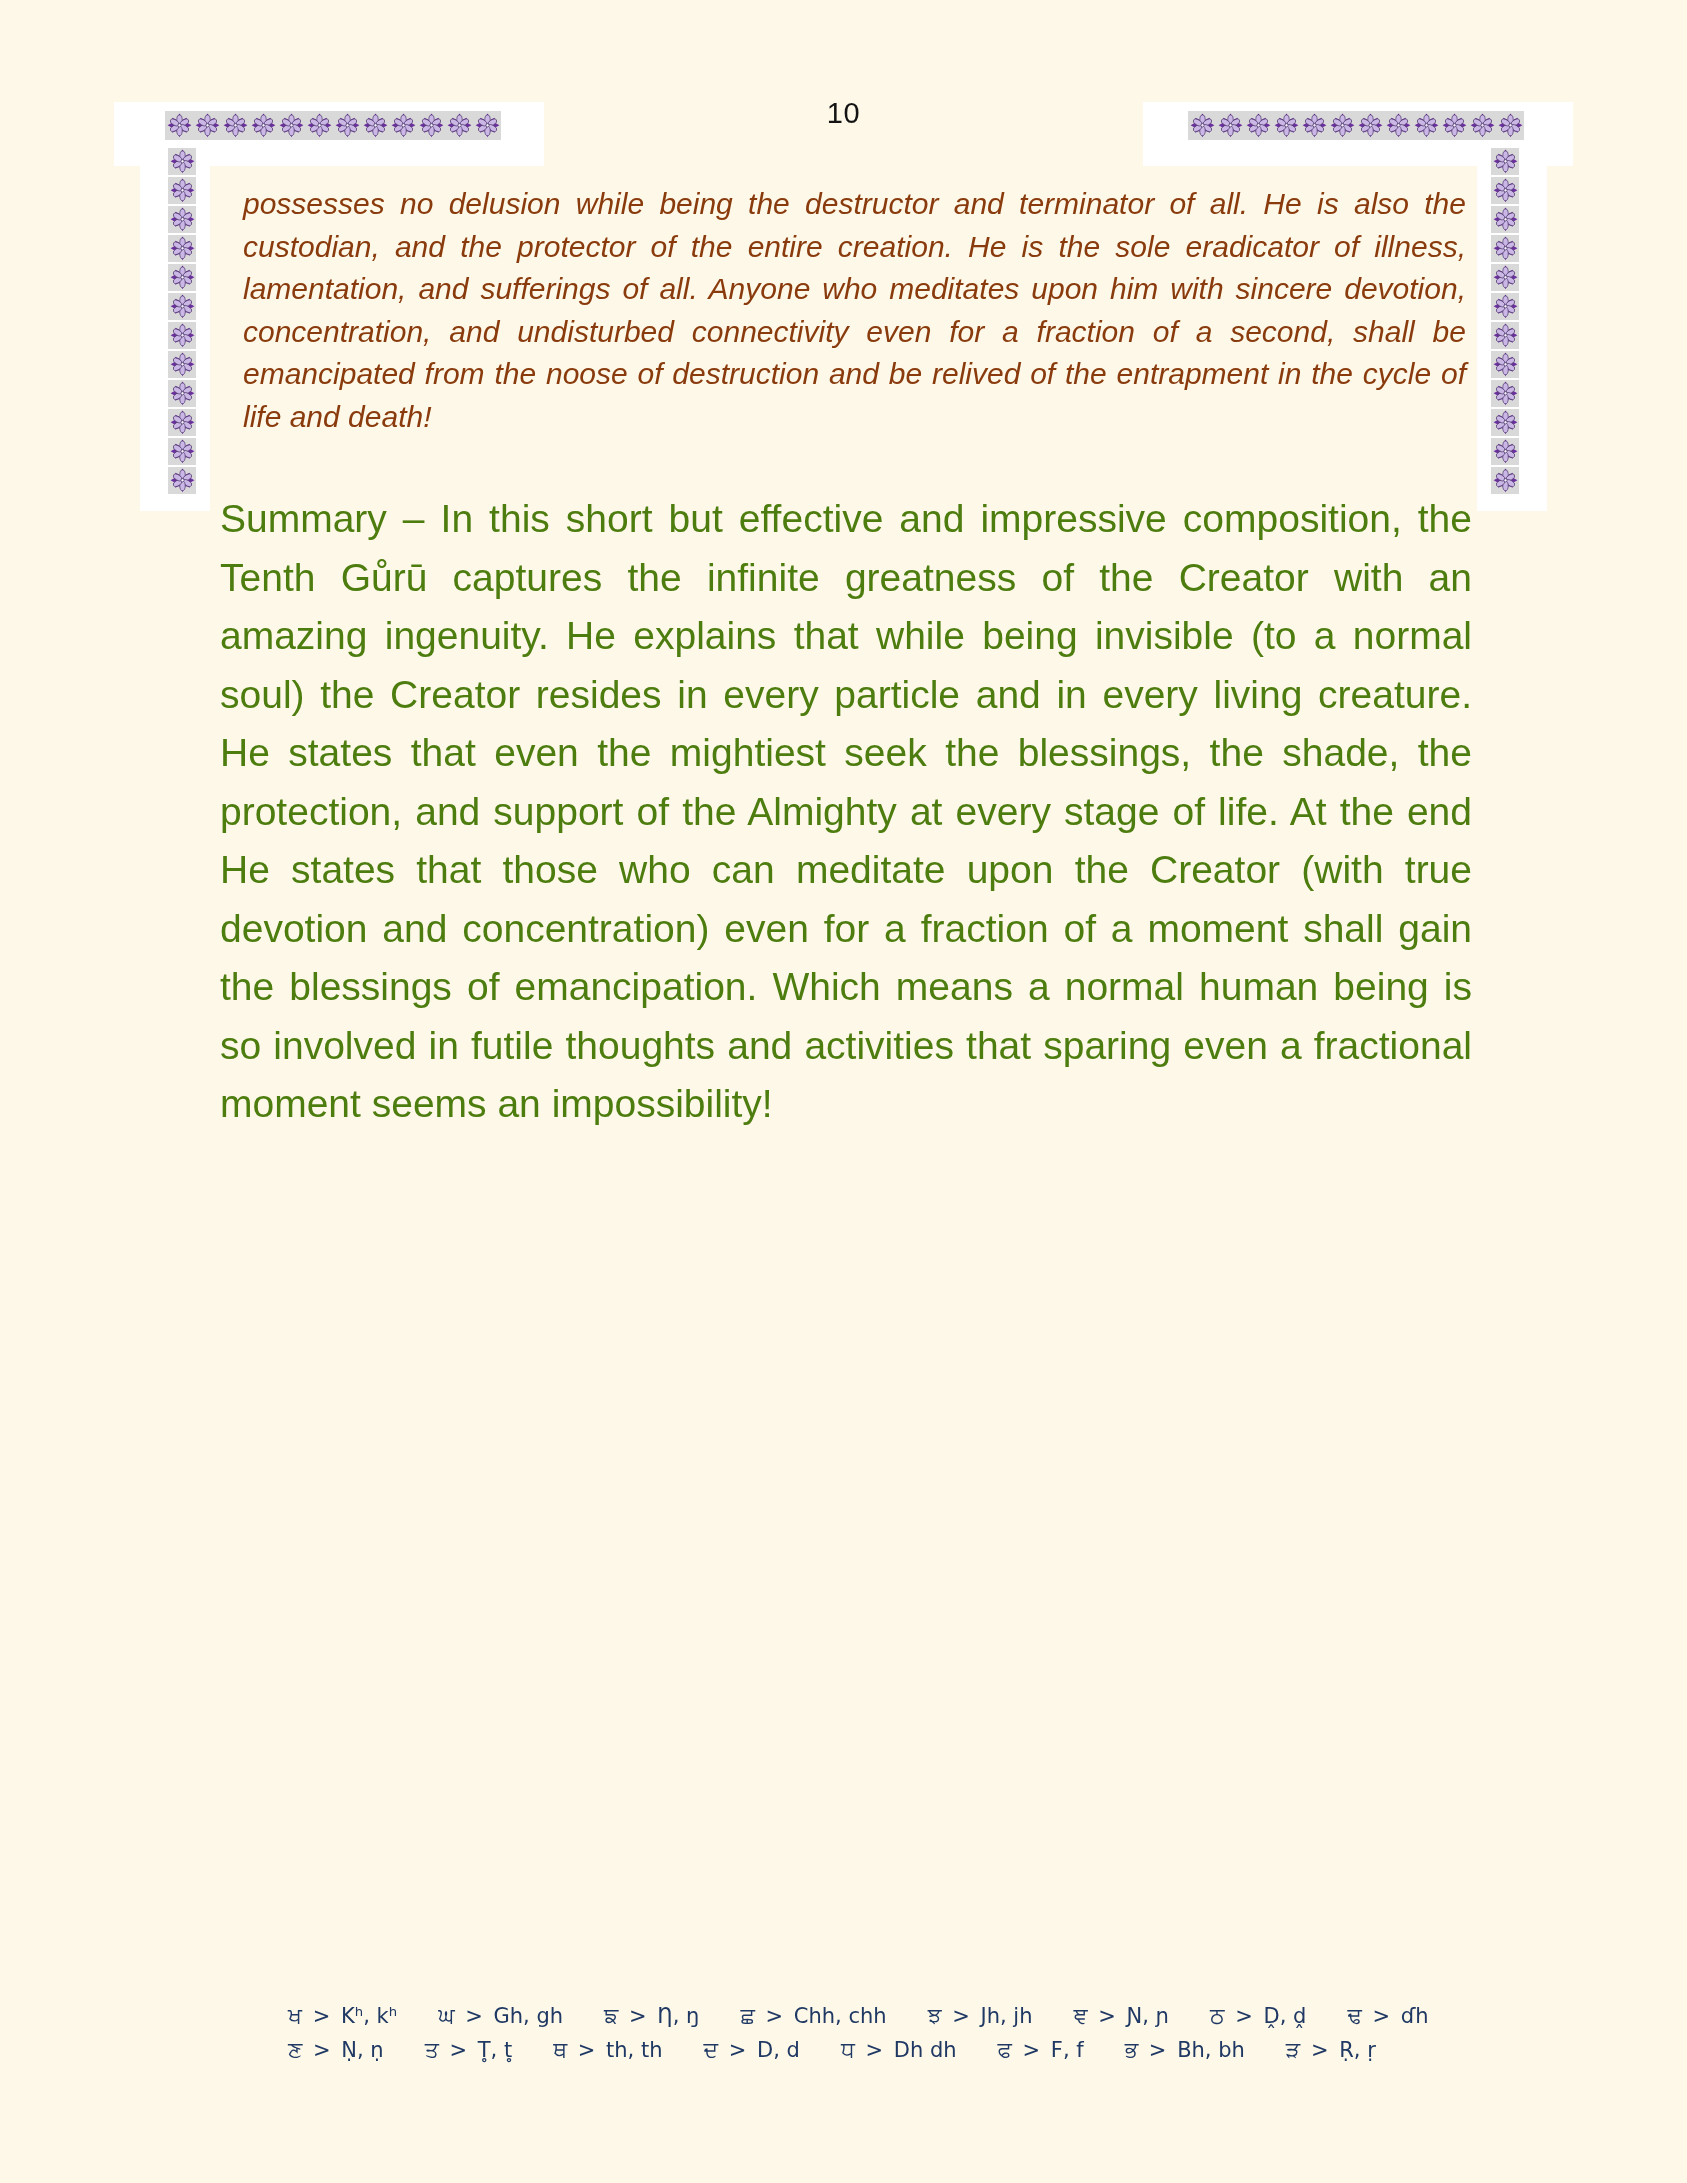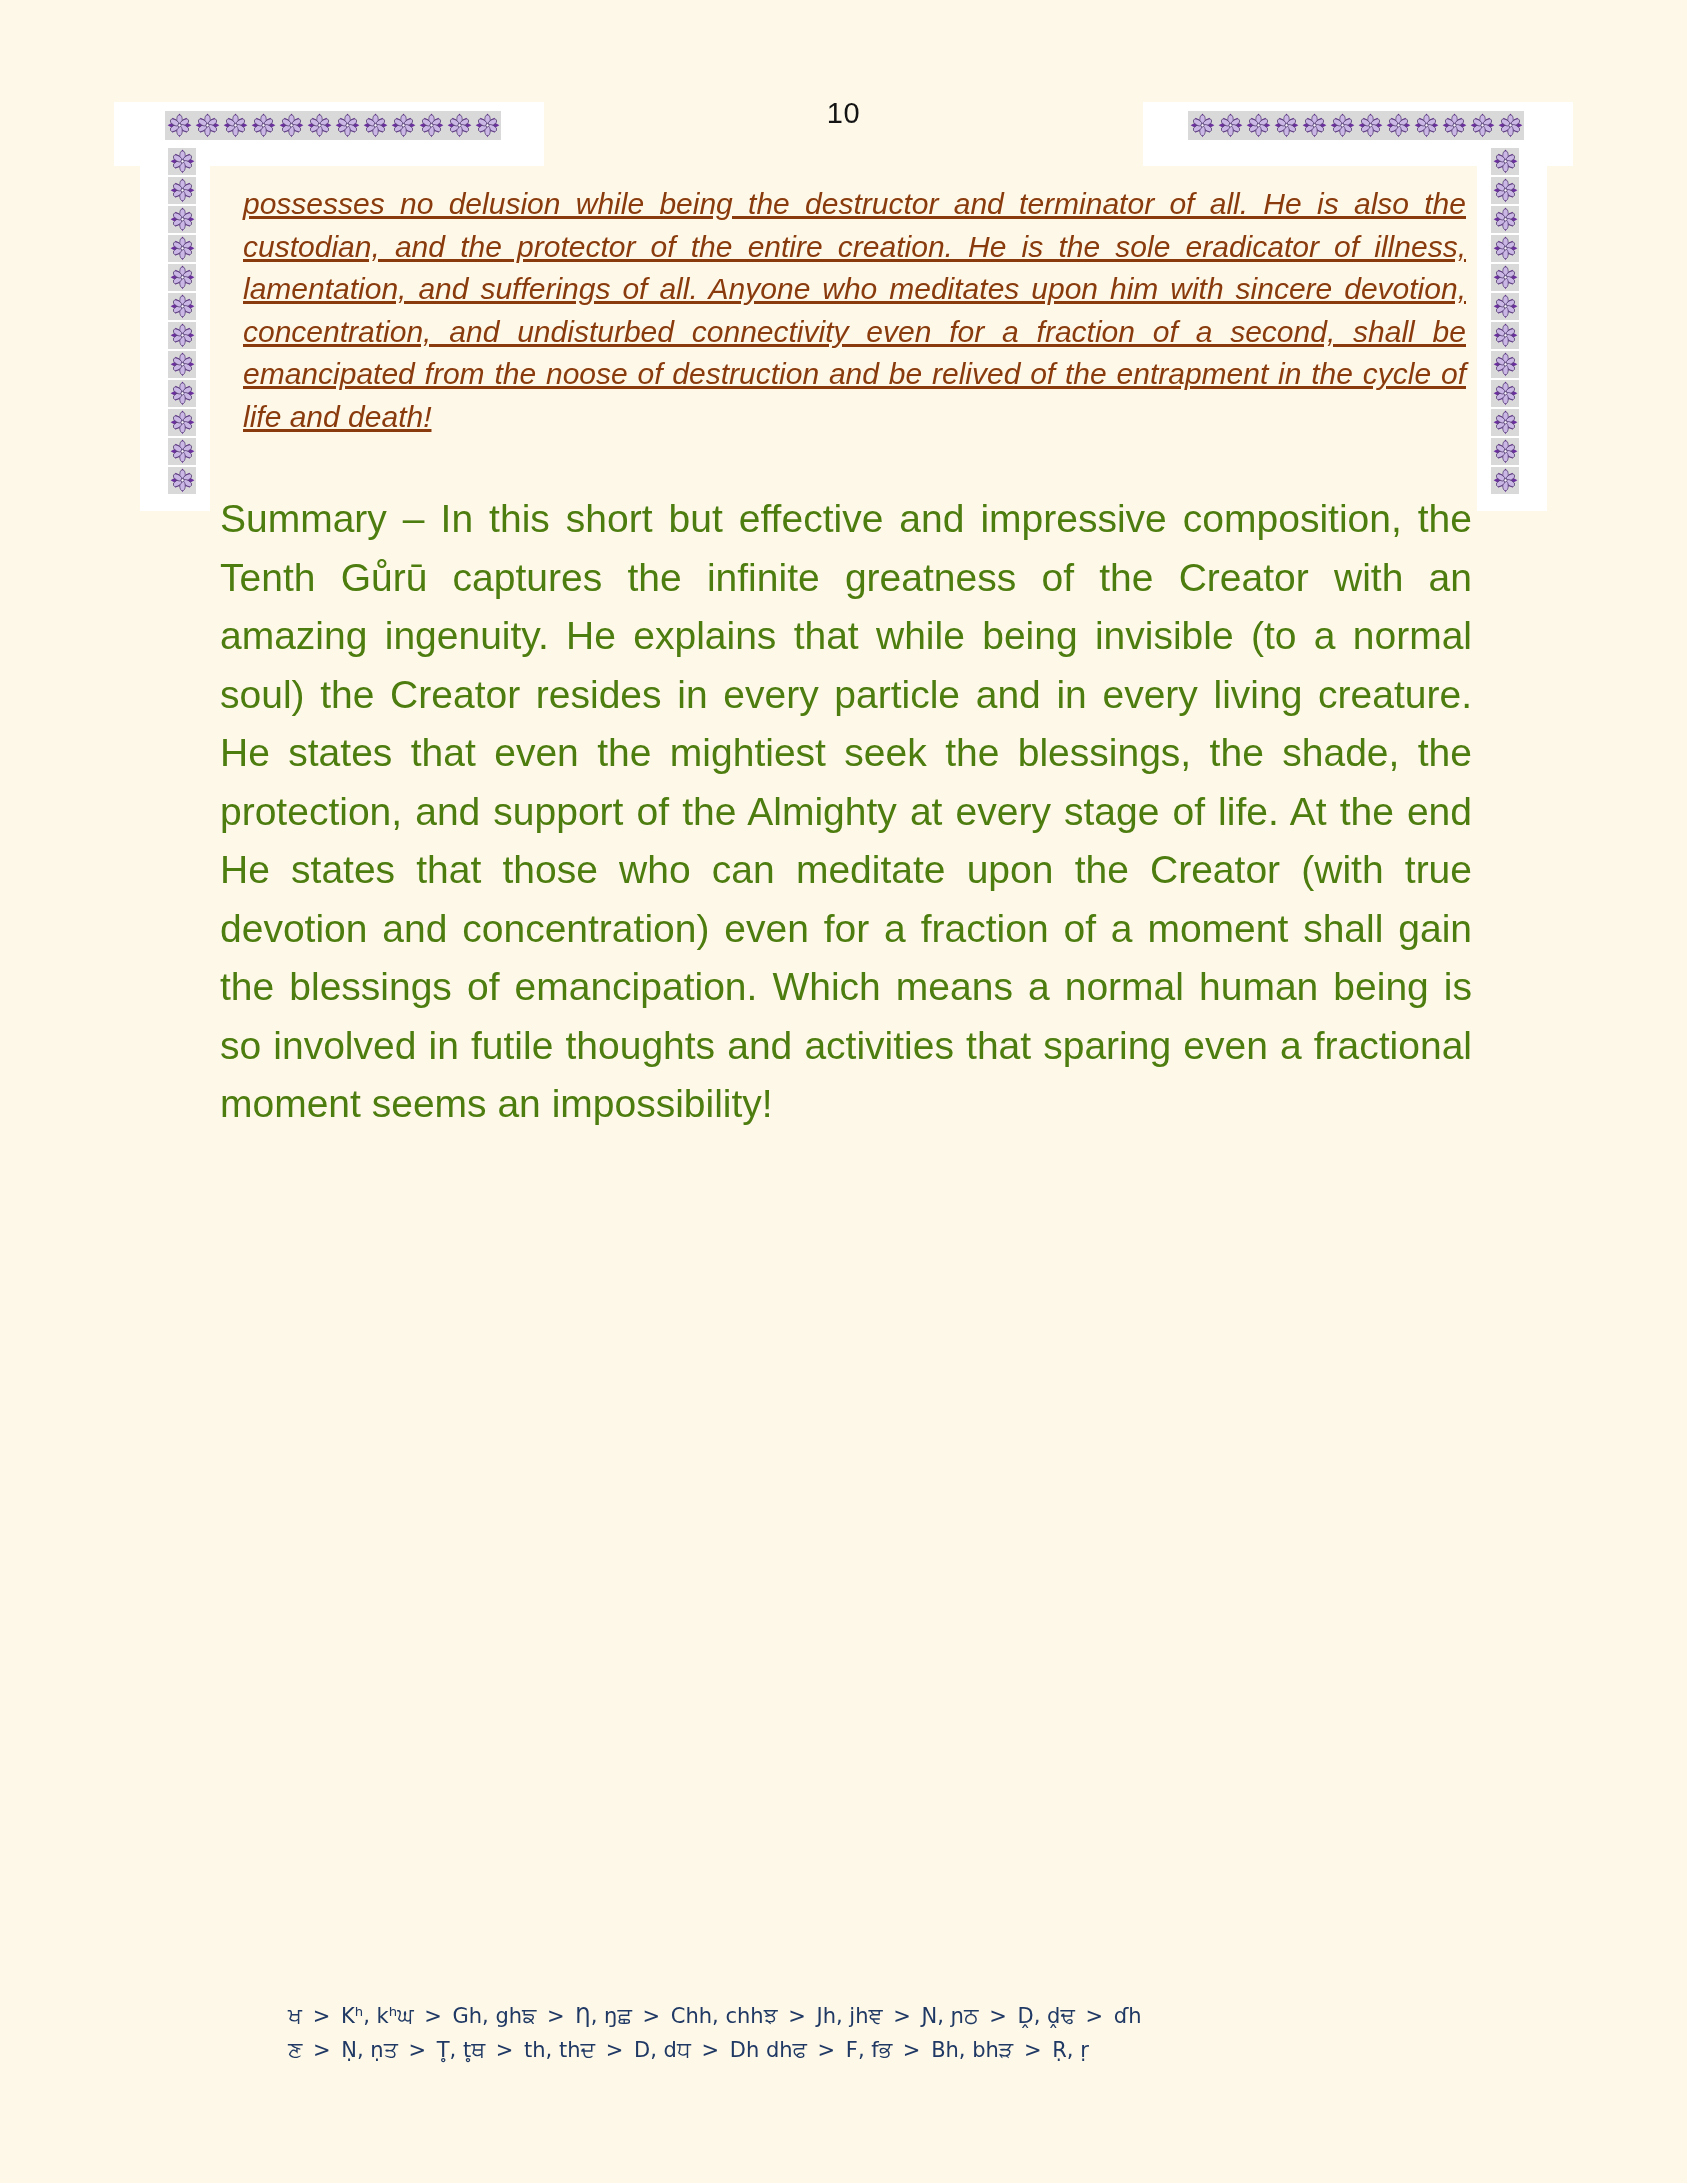--- a/index.html
+++ b/index.html
@@ -33,32 +33,32 @@
   .vcol-l{left:168px;}
   .vcol-r{left:1491px;}
   .vcol .cell{
     width:28px;height:27px;background:#D9D9D9;
     display:flex;align-items:center;justify-content:center;
   }
 
   .quote{
     position:absolute;left:243px;top:183px;width:1223px;
     font-size:30px;line-height:1.42;font-style:italic;
-    color:#8A3B0D;text-align:justify;text-decoration:underline;
+    color:#8A3B0D;text-align:justify;
   }
   .summary{
     position:absolute;left:220px;top:490px;width:1252px;
     font-size:39px;line-height:1.5;color:#4d7c0f;text-align:justify;
   }
 
   .key{
     position:absolute;left:288px;top:2003px;width:1191px;
     font-family:"DejaVu Sans",sans-serif;color:#1F3864;font-size:21px;
   }
-  .key-row{display:flex;align-items:flex-end;margin-bottom:9.3px;white-space:nowrap;}
+  .key-row{display:flex;gap:41px;align-items:flex-end;margin-bottom:9.3px;white-space:nowrap;}
   .key-item{white-space:nowrap;}
   .key-item .g{font-size:22px;}
   .key-item .sep{padding:0 4px;}
   .u{text-underline-offset:3.3px;}
 </style>
 </head>
 <body>
 
 <div class="page">
 

